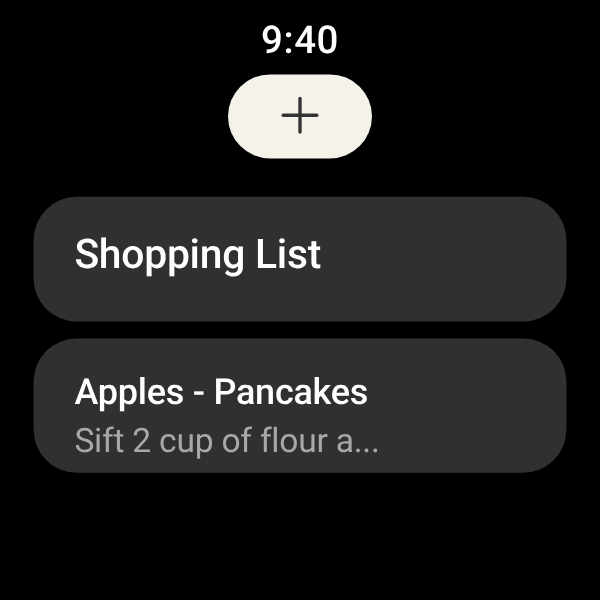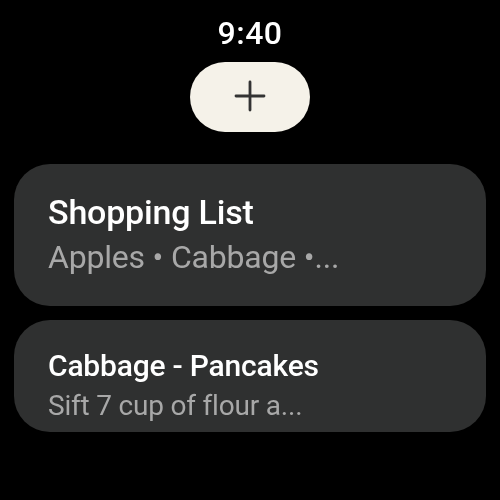--- a/index.html
+++ b/index.html
@@ -31,21 +31,21 @@
       justify-content: center;
       margin-top: 10px;
       cursor: pointer;
     }
     .add-button svg {
       width: 42px;
       height: 42px;
     }
     .notes-list {
       width: 100%;
-      padding: 0 14px;
+      padding: 0 28px;
       margin-top: 32px;
       display: flex;
       flex-direction: column;
       gap: 14px;
     }
     .note-card {
       background: #2f3030;
       border-radius: 36px;
       padding: 28px 34px 30px 34px;
       cursor: pointer;
@@ -89,19 +89,18 @@
     <svg viewBox="0 0 24 24" fill="none" stroke="#333" stroke-width="1.6" stroke-linecap="round">
       <line x1="12" y1="4" x2="12" y2="20"></line>
       <line x1="4" y1="12" x2="20" y2="12"></line>
     </svg>
   </span>
 </button>
 
 <div class="notes-list">
   <div class="note-card">
     <div class="note-title">Shopping List</div>
-    <div class="note-preview">Apples • Cabbage •...</div>
   </div>
   <div class="note-card partial">
-    <div class="note-title">Cabbage - Pancakes</div>
-    <div class="note-preview">Sift 7 cup of flour a...</div>
+    <div class="note-title">Apples - Pancakes</div>
+    <div class="note-preview">Sift 2 cup of flour a...</div>
   </div>
 </div>
 
 </body></html>

